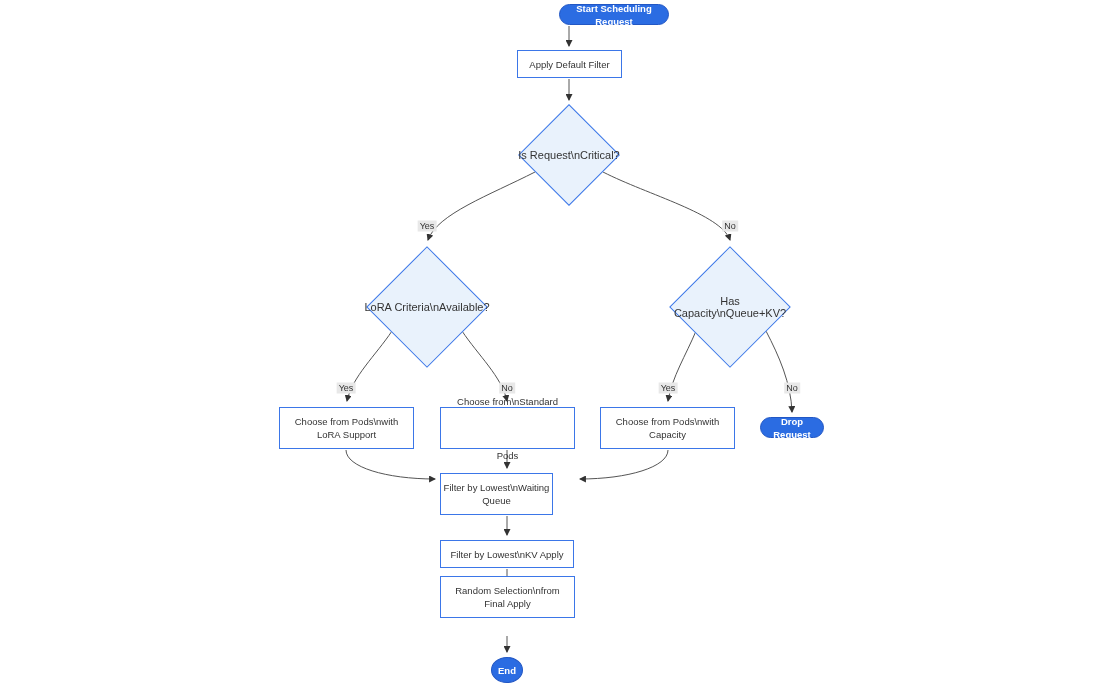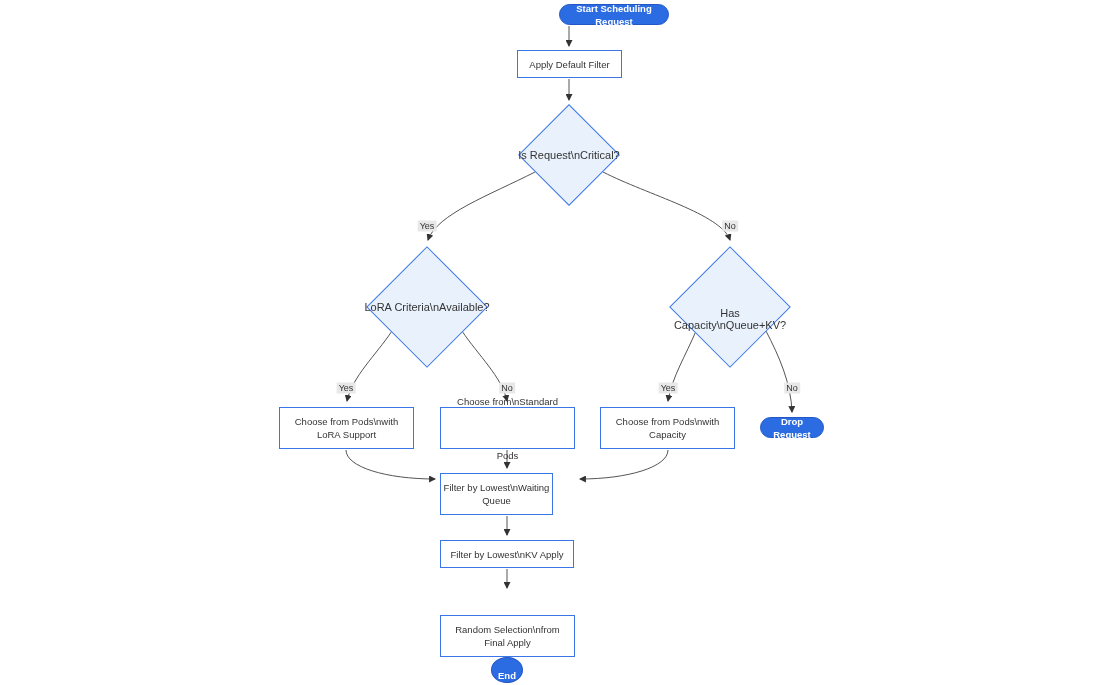--- a/index.html
+++ b/index.html
@@ -79,29 +79,29 @@
   }
 
   
   #n-start        { left: 515px; top: 4px;   width: 110px; height: 21px; margin-left: 44px; }
   #n-apply        { left: 517px; top: 50px;  width: 105px; height: 28px; }
   #d1-shape       { left: 533px; top: 119px; width: 72px;  height: 72px; }
   #d1-label       { left: 506px; top: 143px; width: 126px; height: 24px; }
   #d2-shape       { left: 384px; top: 264px; width: 86px;  height: 86px; }
   #d2-label       { left: 360px; top: 295px; width: 134px; height: 24px; }
   #d3-shape       { left: 687px; top: 264px; width: 86px;  height: 86px; }
-  #d3-label       { left: 663px; top: 295px; width: 134px; height: 24px; margin-top: 12px; }
+  #d3-label       { left: 663px; top: 295px; width: 134px; height: 24px; }
   #n-choose-lora  { left: 279px; top: 407px; width: 135px; height: 42px; }
   #n-choose-std   { left: 440px; top: 407px; width: 135px; height: 42px; gap: 41px; }
   #n-choose-cap   { left: 600px; top: 407px; width: 135px; height: 42px; }
   #n-drop         { left: 760px; top: 417px; width: 64px;  height: 21px; }
   #n-filter-wait  { left: 440px; top: 473px; width: 113px; height: 42px; }
   #n-filter-kv    { left: 440px; top: 540px; width: 134px; height: 28px; }
-  #n-random       { left: 440px; top: 615px; width: 135px; height: 42px; }
-  #n-end          { left: 491px; top: 657px; width: 32px;  height: 26px; justify-content: flex-end; }
+  #n-random       { left: 440px; top: 576px; width: 135px; height: 42px; }
+  #n-end          { left: 491px; top: 657px; width: 32px;  height: 26px; }
 
   #lbl-critical-yes { left: 427px; top: 226px; }
   #lbl-critical-no  { left: 730px; top: 226px; }
   #lbl-lora-yes     { left: 346px; top: 388px; }
   #lbl-lora-no      { left: 507px; top: 388px; }
   #lbl-capacity-yes { left: 668px; top: 388px; }
   #lbl-capacity-no  { left: 792px; top: 388px; }
 </style>
 </head>
 <body>

